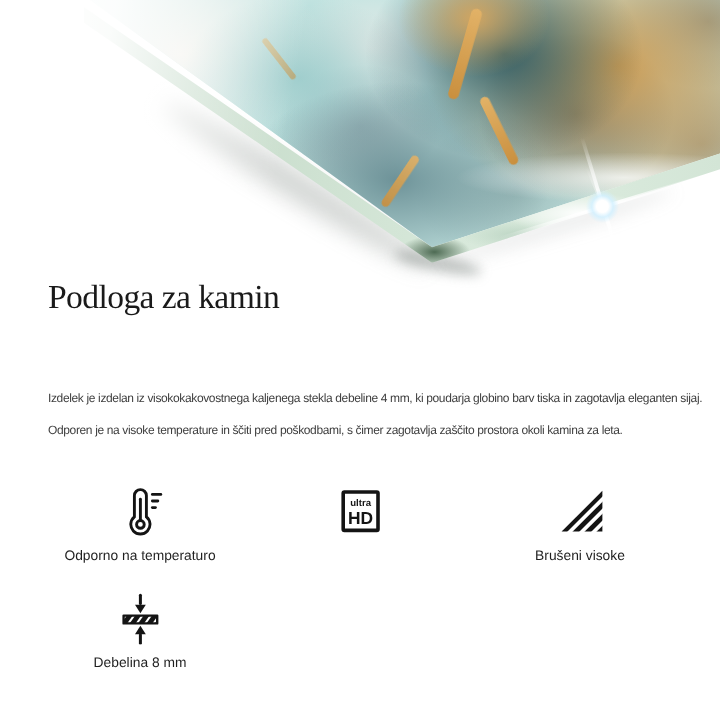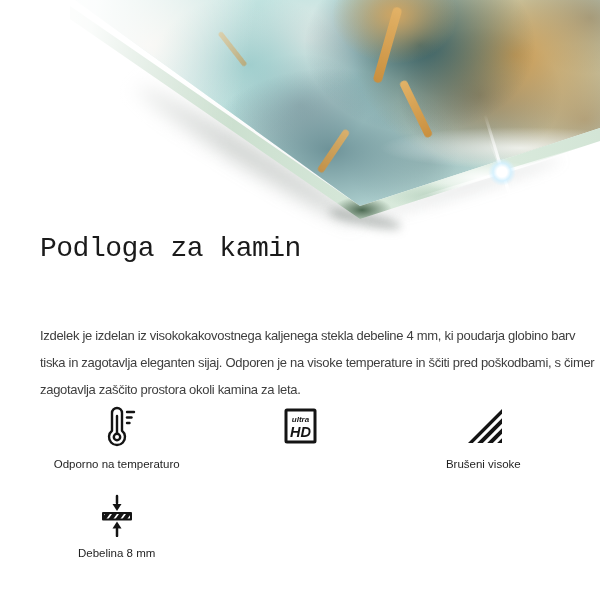--- a/index.html
+++ b/index.html
@@ -62,29 +62,29 @@
     background:linear-gradient(to right,rgba(255,255,255,0),#fff 45%,#fff 55%,rgba(255,255,255,0));}
   .ray-v{width:3px;height:120px;left:-1.5px;top:-60px;transform:rotate(-17deg);
     background:linear-gradient(to bottom,rgba(255,255,255,0),#fff 45%,#fff 55%,rgba(255,255,255,0));}
   .ray-d{width:70px;height:2px;left:-35px;top:-1px;transform:rotate(68deg);opacity:.6;
     background:linear-gradient(to right,rgba(255,255,255,0),#fff 50%,rgba(255,255,255,0));}
   .flare-core{position:absolute;left:-14px;top:-14px;width:28px;height:28px;border-radius:50%;
     background:radial-gradient(circle,#fff 0 25%,rgba(210,240,255,.85) 45%,rgba(190,230,255,0) 70%);}
 
   
   .heading{position:absolute;left:40px;top:230px;margin:0;color:#1a1a1a;font-weight:400;
-    font-family:Liberation Mono, monospace;font-size:28px;line-height:37px;letter-spacing:-.5px;}
+    font-family:Liberation Serif, serif;font-size:28px;line-height:37px;letter-spacing:-.5px;}
   .desc{position:absolute;left:40px;top:309px;width:556px;color:#3e3e3e;
-    font-size:13px;line-height:27px;letter-spacing:-.3px;}
+    font-size:10px;line-height:27px;letter-spacing:-.3px;}
 
   
   .features{position:absolute;left:25px;top:402px;width:550px;display:grid;
     grid-template-columns:repeat(3,1fr);row-gap:20px;}
   .feature{display:flex;flex-direction:column;align-items:center;}
-  .icon-wrap{height:46px;display:flex;align-items:flex-end;justify-content:flex-start;font-style:italic;}
+  .icon-wrap{height:46px;display:flex;align-items:flex-end;justify-content:flex-start;}
   .feature .label{margin-top:9px;font-size:11.5px;line-height:14px;color:#1f1f1f;}
   .ico{stroke:#141414;fill:none;stroke-width:2.4;stroke-linecap:round;stroke-linejoin:round;}
   .ico .filled{fill:#141414;stroke:none;}
   .ico text{fill:#141414;stroke:none;font-family:"Liberation Sans",sans-serif;font-weight:bold;}
 </style>
 </head>
 <body>
 
 <div class="page">
 

